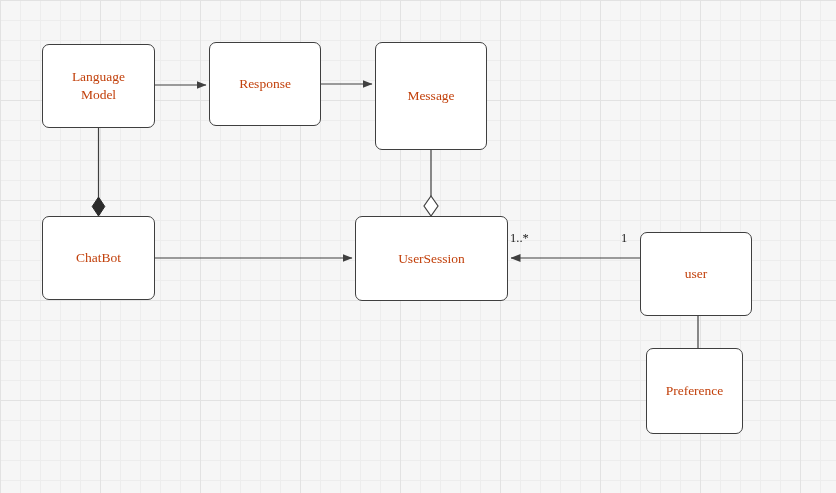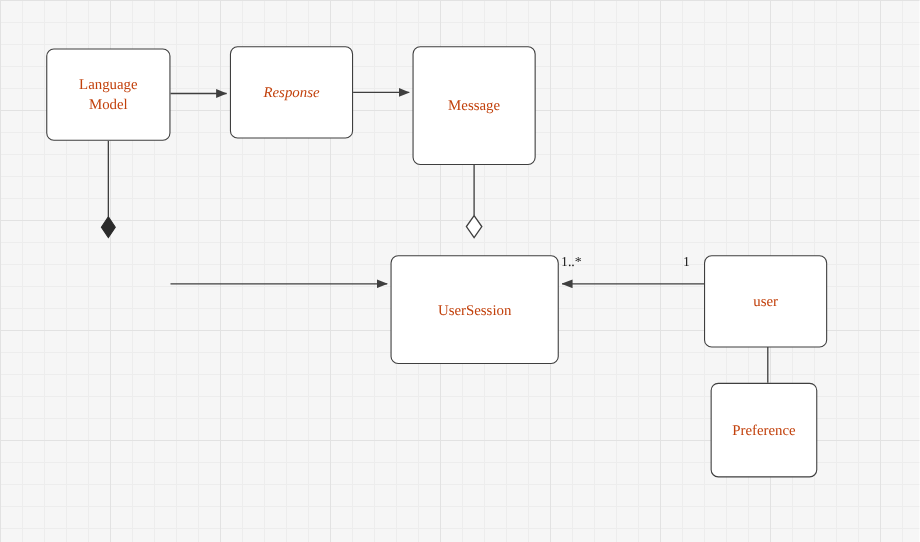--- a/index.html
+++ b/index.html
@@ -71,30 +71,33 @@
     <line x1="431" y1="126" x2="431" y2="196" stroke="#3f3f3f" stroke-width="1.2"></line>
     <polygon points="431,196 438,206 431,216 424,206" fill="#ffffff" stroke="#3f3f3f" stroke-width="1.2"></polygon>
 
     <line x1="698" y1="300" x2="698" y2="348" stroke="#3f3f3f" stroke-width="1.2"></line>
   </svg>
 
   <div class="node" style="left:42px; top:44px; width:113px; height:84px;">
     <span class="node-label wrap">Language Model</span>
   </div>
 
-  <div class="node" style="left:209px; top:42px; width:112px; height:84px;font-style:italic;">
+  <div class="node" style="left:209px; top:42px; width:112px; height:84px;">
     <span class="node-label">Response</span>
   </div>
 
   <div class="node" style="left:375px; top:42px; width:112px; height:108px;">
     <span class="node-label">Message</span>
   </div>
 
+  <div class="node" style="left:42px; top:216px; width:113px; height:84px;">
+    <span class="node-label">ChatBot</span>
+  </div>
 
-  <div class="node" style="left:355px; top:232px; width:153px; height:99px;">
+  <div class="node" style="left:355px; top:216px; width:153px; height:85px;">
     <span class="node-label">UserSession</span>
   </div>
 
   <div class="node" style="left:640px; top:216px; width:112px; height:84px;margin-top:16px;">
     <span class="node-label">user</span>
   </div>
 
   <div class="node" style="left:646px; top:348px; width:97px; height:86px;">
     <span class="node-label">Preference</span>
   </div>

